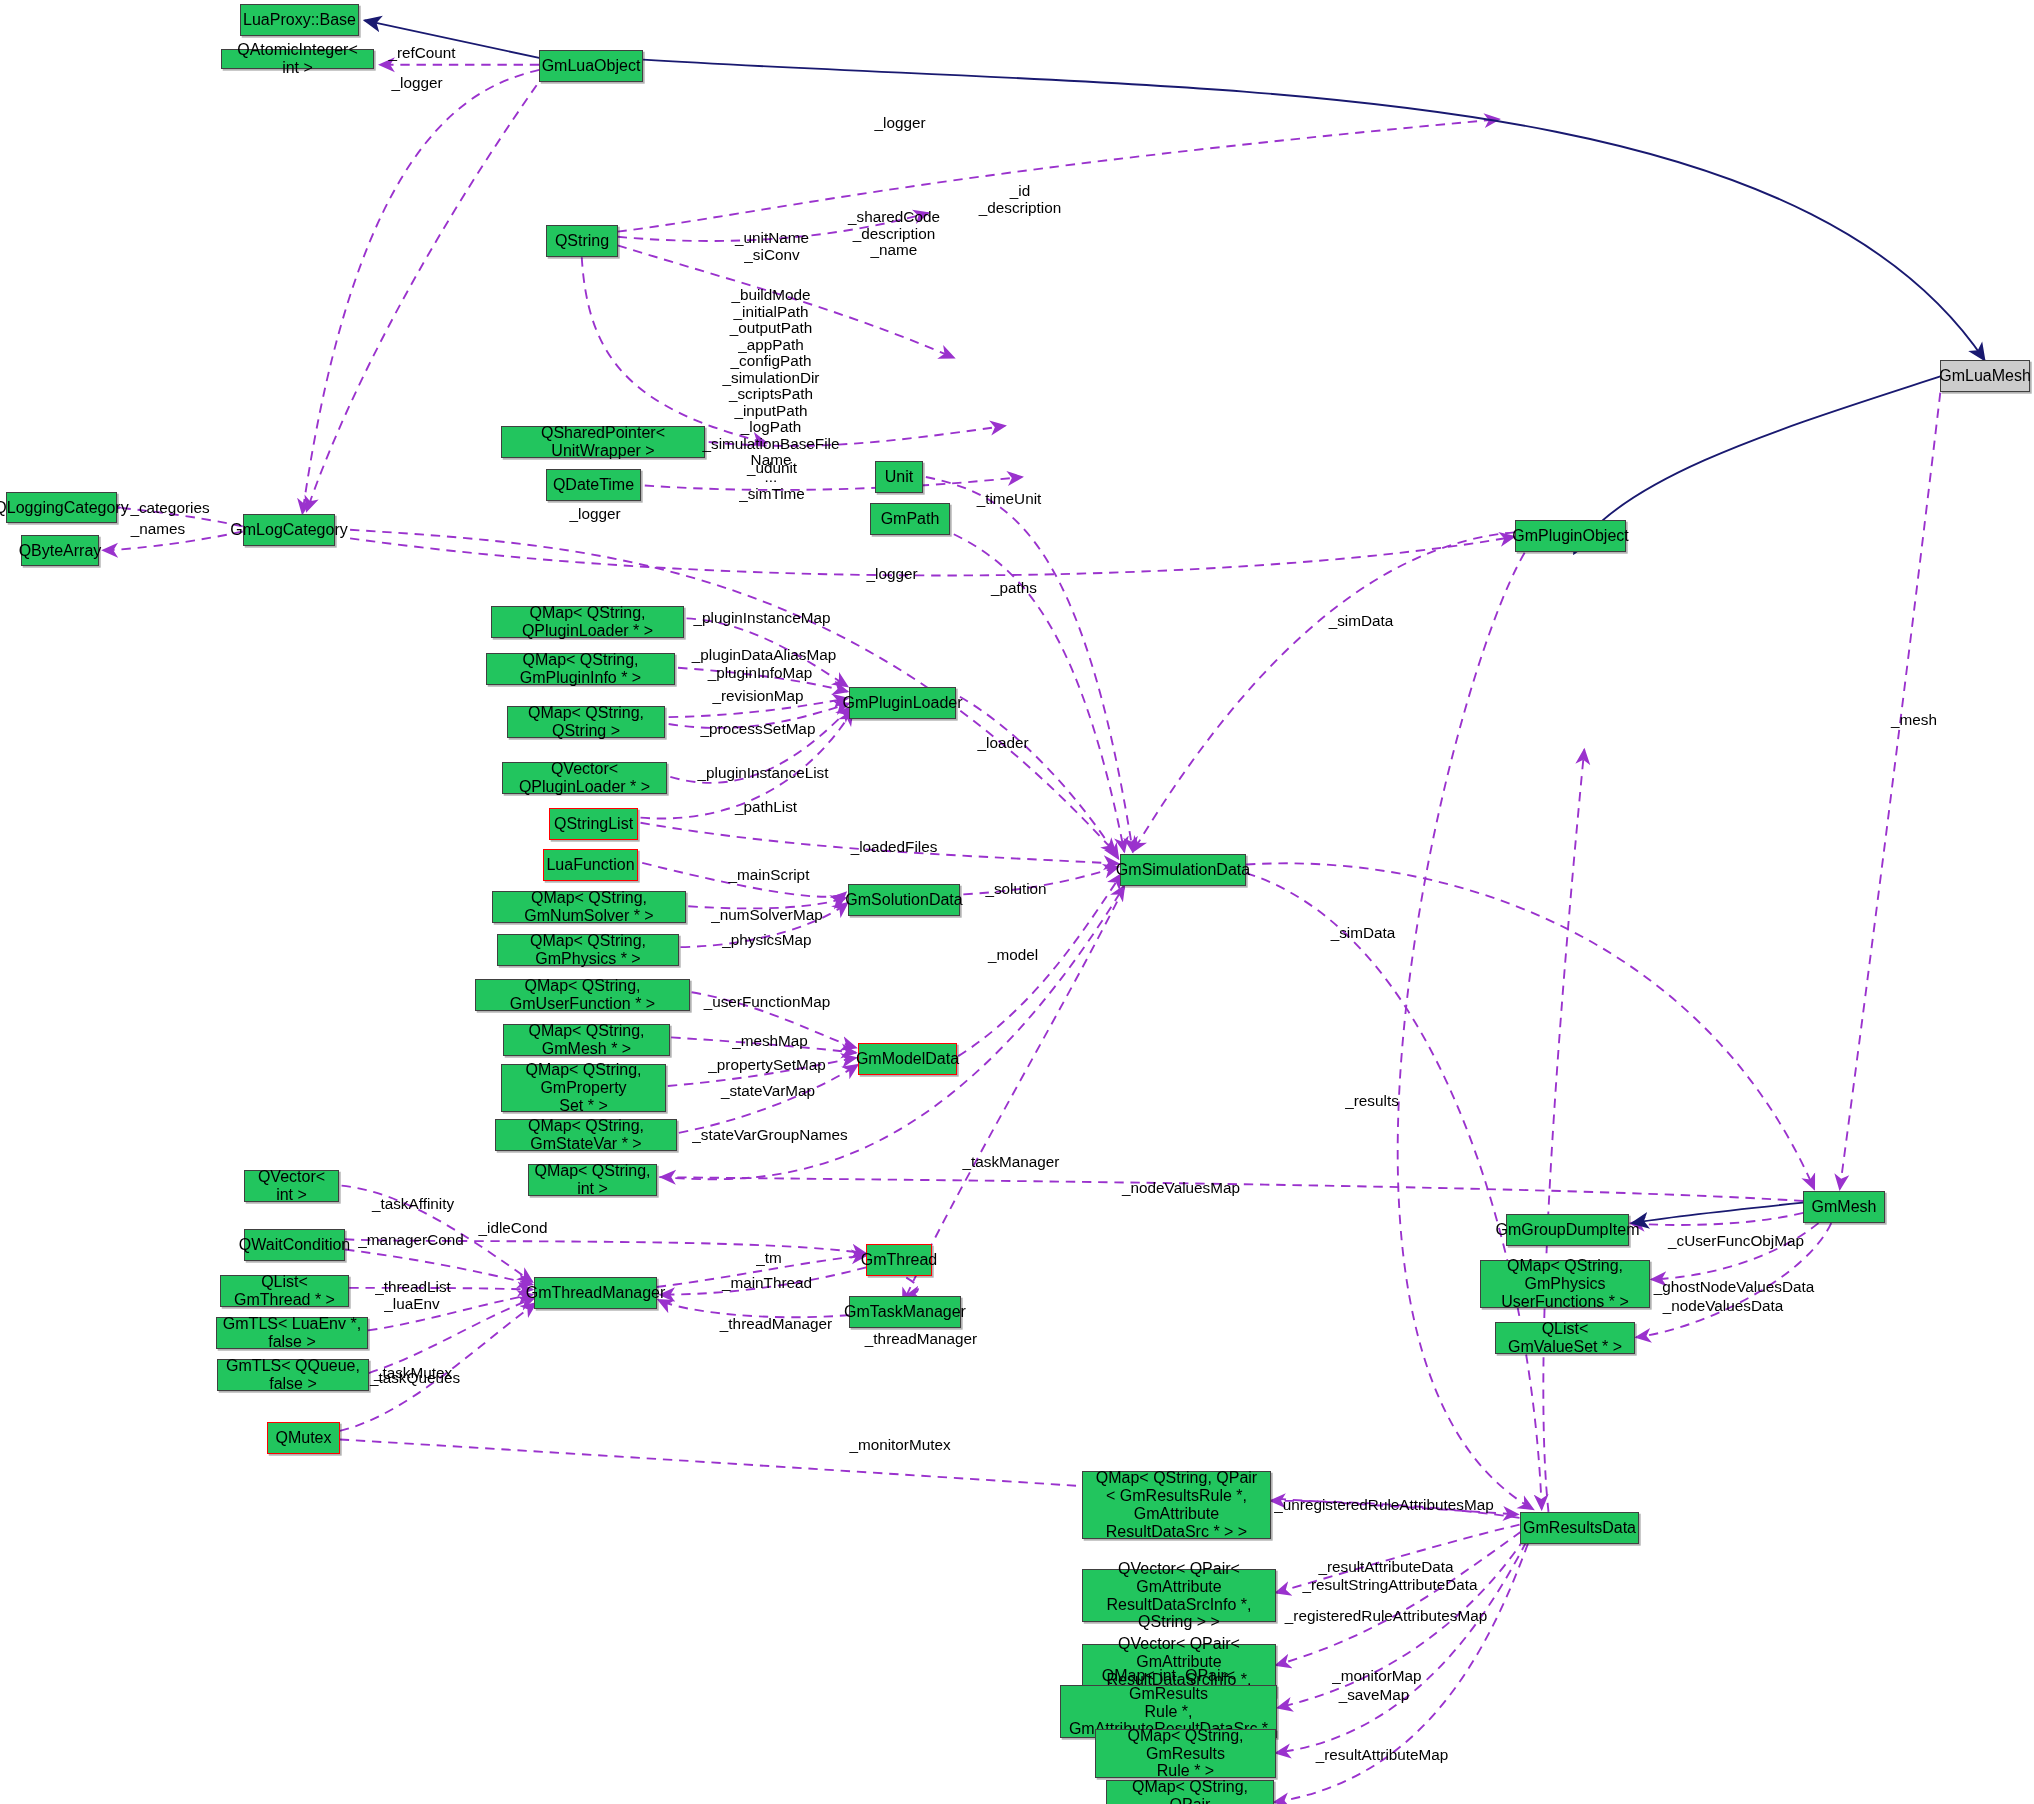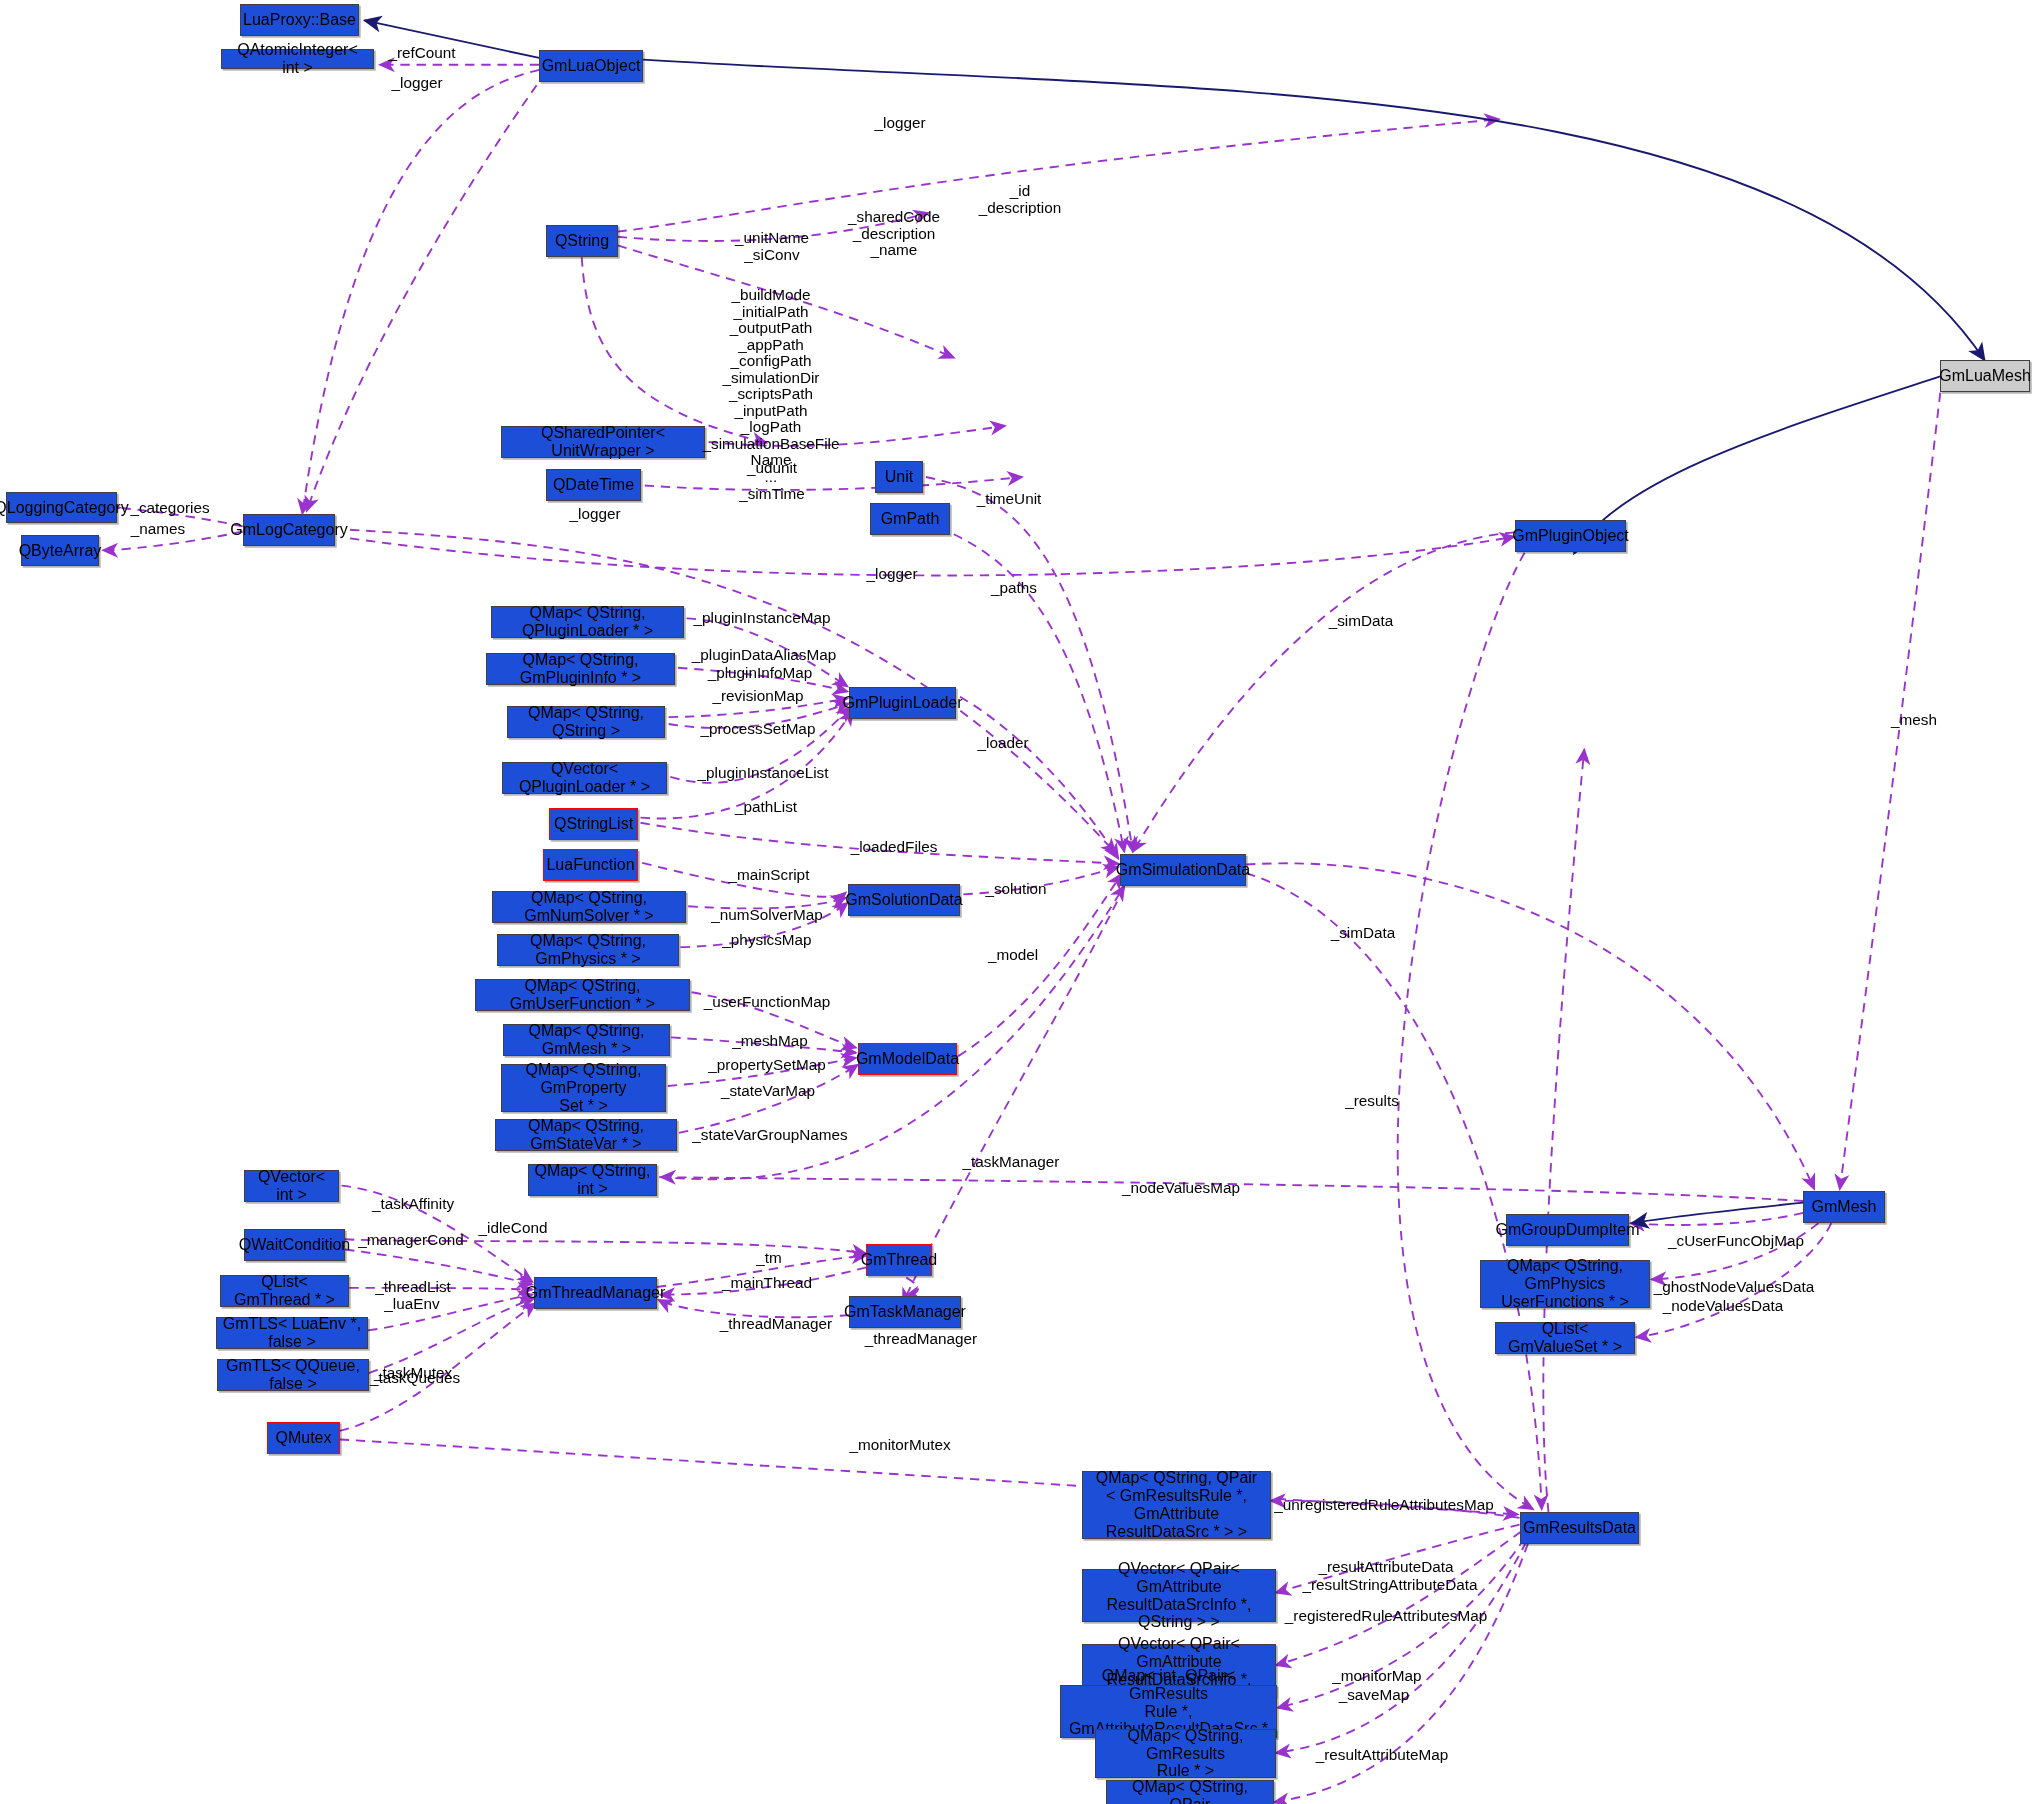--- a/index.html
+++ b/index.html
@@ -18,21 +18,21 @@
   #edges {
     position: absolute;
     left: 0; top: 0;
     width: 2034px;
     height: 1804px;
     pointer-events: none;
   }
   .node {
     position: absolute;
     box-sizing: border-box;
-    background: #1d4ed8;
+    background: #22c55e;
     border: 1.3px solid #404040;
     color: #000000;
     font-size: 16px;
     line-height: 1.12;
     text-align: center;
     display: flex;
     align-items: center;
     justify-content: center;
     padding: 1.7px 5.1px;
     white-space: pre-line;

